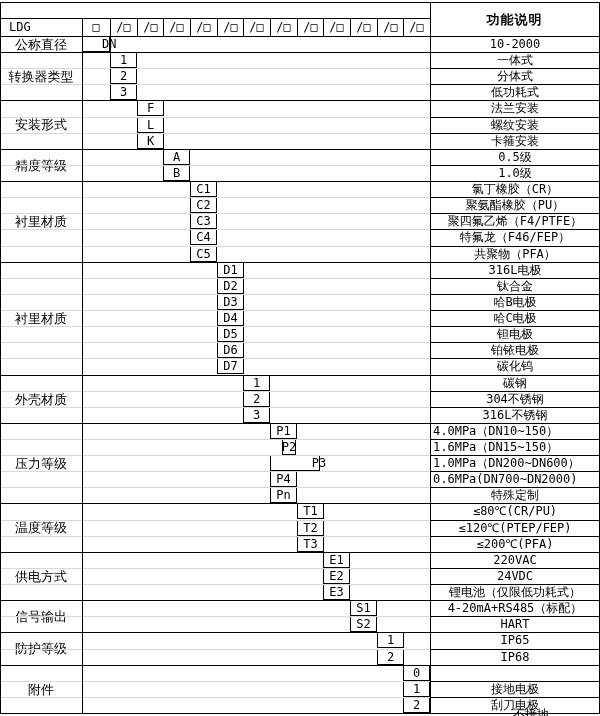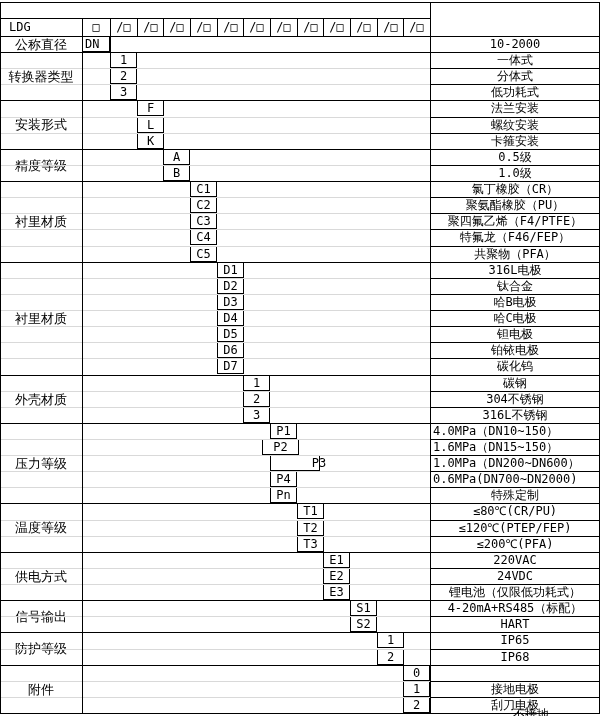--- a/index.html
+++ b/index.html
@@ -10,30 +10,31 @@
   }
   .cell{position:absolute;box-sizing:border-box;display:flex;align-items:center;justify-content:center;
         white-space:nowrap;overflow:visible;line-height:1;}
   .title{font-size:13px;font-weight:bold;letter-spacing:1px;}
   .desc-header{font-size:13px;font-weight:bold;letter-spacing:1px;}
   .ldg{justify-content:flex-start;padding-left:9px;font-size:12px;}
   .boxglyph{font-size:12px;}
   .slot{font-size:12px;}
   .glabel{font-size:13px;letter-spacing:0;}
   .code{font-size:12px;border:1px solid #000;}
-  .code.left{justify-content:flex-start;padding-left:2px;}
+  .code.left{justify-content:flex-start;padding-left:19px;}
   .desc{font-size:12px;}
   .desc.left{justify-content:flex-start;padding-left:2px;}
   .hline,.vline{position:absolute;background:#000;}
   .faint{position:absolute;background:#d9d9d9;height:1px;}
 </style>
 </head>
 <body>
 
 <div class="canvas">
+  <div class="cell desc-header" style="left:430px;top:2px;width:169px;height:34px;">功能说明</div>
   <div class="cell ldg" style="left:0;top:18px;width:82px;height:18px;">LDG</div>
   <div class="cell boxglyph" style="left:82px;top:18px;width:28px;height:18px;">□</div>
   <div id="slots">
       <div class="cell slot" style="left: 110px; top: 18px; width: 27px; height: 18px;">/□</div>
       <div class="cell slot" style="left: 137px; top: 18px; width: 27px; height: 18px;">/□</div>
       <div class="cell slot" style="left: 163px; top: 18px; width: 27px; height: 18px;">/□</div>
       <div class="cell slot" style="left: 190px; top: 18px; width: 27px; height: 18px;">/□</div>
       <div class="cell slot" style="left: 217px; top: 18px; width: 27px; height: 18px;">/□</div>
       <div class="cell slot" style="left: 243px; top: 18px; width: 27px; height: 18px;">/□</div>
       <div class="cell slot" style="left: 270px; top: 18px; width: 27px; height: 18px;">/□</div>
@@ -95,21 +96,21 @@
       <div class="cell glabel" style="left: 0px; top: 375px; width: 82px; height: 48px;">外壳材质</div>
       <div class="cell code" style="left: 243px; top: 375px; width: 27px; height: 16px;">1</div>
       <div class="cell desc" style="left: 431px; top: 375px; width: 168px; height: 16px;">碳钢</div>
       <div class="cell code" style="left: 243px; top: 391px; width: 27px; height: 16px;">2</div>
       <div class="cell desc" style="left: 431px; top: 391px; width: 168px; height: 16px;">304不锈钢</div>
       <div class="cell code" style="left: 243px; top: 407px; width: 27px; height: 16px;">3</div>
       <div class="cell desc" style="left: 431px; top: 407px; width: 168px; height: 16px;">316L不锈钢</div>
       <div class="cell glabel" style="left: 0px; top: 423px; width: 82px; height: 81px;">压力等级</div>
       <div class="cell code" style="left: 270px; top: 423px; width: 27px; height: 16px;">P1</div>
       <div class="cell desc left" style="left: 431px; top: 423px; width: 168px; height: 16px;">4.0MPa（DN10~150）</div>
-      <div class="cell code" style="left: 262px; top: 439px; width: 37px; height: 16px;">P2</div>
+      <div class="cell code" style="left: 282px; top: 439px; width: 14px; height: 16px;">P2</div>
       <div class="cell desc left" style="left: 431px; top: 439px; width: 168px; height: 16px;">1.6MPa（DN15~150）</div>
       <div class="cell code" style="left: 270px; top: 455px; width: 27px; height: 16px; padding-left: 48px;">P3</div>
       <div class="cell desc left" style="left: 431px; top: 455px; width: 168px; height: 16px;">1.0MPa（DN200~DN600）</div>
       <div class="cell code" style="left: 270px; top: 471px; width: 27px; height: 16px;">P4</div>
       <div class="cell desc left" style="left: 431px; top: 471px; width: 168px; height: 16px;">0.6MPa(DN700~DN2000)</div>
       <div class="cell code" style="left: 270px; top: 487px; width: 27px; height: 16px;">Pn</div>
       <div class="cell desc" style="left: 431px; top: 487px; width: 168px; height: 16px;">特殊定制</div>
       <div class="cell glabel" style="left: 0px; top: 503px; width: 82px; height: 48px;">温度等级</div>
       <div class="cell code" style="left: 297px; top: 503px; width: 27px; height: 16px;">T1</div>
       <div class="cell desc" style="left: 431px; top: 503px; width: 168px; height: 16px;">≤80℃(CR/PU)</div>

